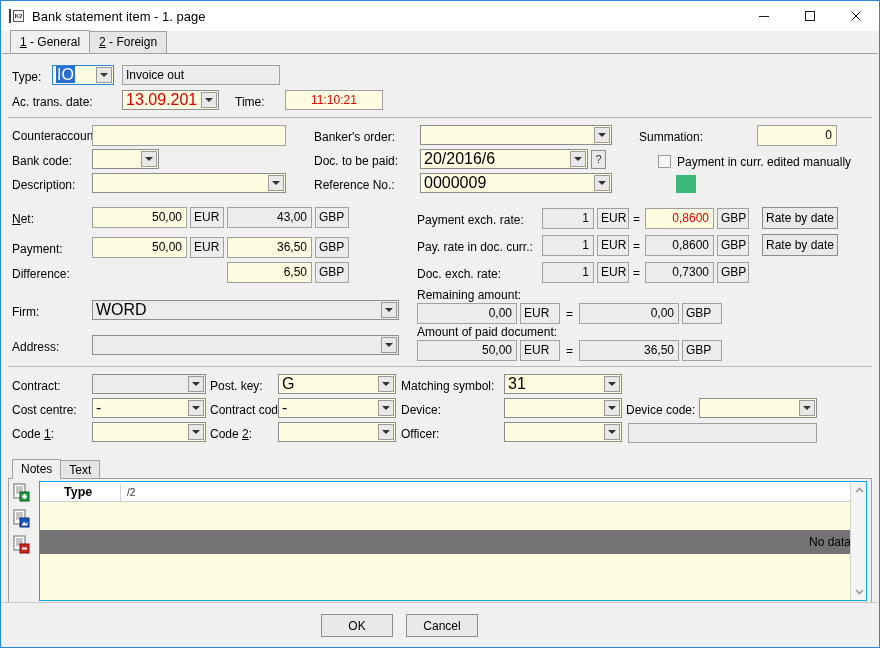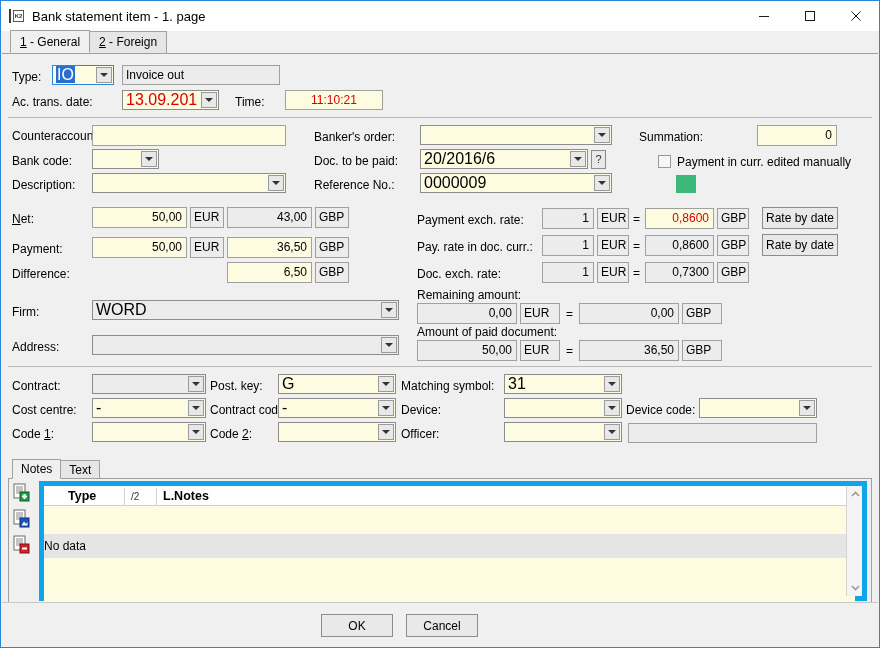--- a/index.html
+++ b/index.html
@@ -137,31 +137,31 @@
   }
   .ntab.active { background: #f0f0f0; height: 20px; line-height: 19px; position:relative; z-index:2; border-bottom:1px solid #f0f0f0;}
   .notes-box {
     position: absolute; left: 0; top: 19px; width: 864px; height: 126px;
     border: 1px solid #a0a0a0; background: #f0f0f0;
   }
   .tool-col { position: absolute; left: 2px; top: 3px; width: 26px; }
   .ticon { width: 20px; height: 20px; margin-bottom: 6px; position: relative; }
   .grid {
     position: absolute; left: 30px; top: 2px; width: 828px; height: 120px;
-    background: #ffffff; border: 5px solid #0ea5e9; padding-left: 34px;
+    background: #ffffff; border: 1px solid #0ea5e9; padding-left: 34px;
   }
   .grid-head {
     position: absolute; left:0; top: 0; width: 811px; height: 20px; background: #ffffff;
     border-bottom: 1px solid #cfcfcf;
     font-weight: bold; font-size: 12.5px; color:#000;
   }
   .gh { position: absolute; top: 2px; height: 17px; line-height: 17px; border-left: 1px solid #d2d2d2; padding-left: 6px;}
   .grid-rows { position: absolute; left: 0; top: 20px; width: 811px; bottom: 0; background: #fdfbe0; }
   .grow { position: absolute; left: 0; width: 811px; height: 24px; background: #fdfbe0; }
-  .grow.nodata { background: #e5e5e5; text-align: left; line-height: 24px; font-size: 12px; color: #000; }
+  .grow.nodata { background: #737373; text-align: right; line-height: 24px; font-size: 12px; color: #000; }
   .vscroll {
     position: absolute; right: 0; top: 0; width: 16px; bottom: 0; background: #f4f4f4;
     border-left: 1px solid #d4d4d4;
   }
   .vs-btn { position: absolute; left: 0; width: 16px; height: 17px; display:flex; align-items:center; justify-content:center; }
   .vs-btn.up { top: 0; } .vs-btn.down { bottom: 0; }
 
   
   .footer {
     position: absolute; left: 1px; bottom: 1px; width: 876px; height: 44px;
@@ -473,21 +473,20 @@
               <rect x="9" y="10" width="9" height="9" fill="#d42121" stroke="#7d1111"></rect>
               <line x1="11" y1="14.5" x2="16" y2="14.5" stroke="#fff" stroke-width="2"></line>
             </svg>
           </div>
         </div>
 
         <div class="grid">
           <div class="grid-head">
             <div class="gh" style="left:18px; width:60px; border-left:none;">Type</div>
             <div class="gh" style="left:80px; width:30px; font-weight:normal; font-size:10px; color:#333;">/2</div>
-            <div class="gh" style="left:112px; width:200px;">L.Notes</div>
           </div>
           <div class="grid-rows">
             <div class="grow" style="top:0;"></div>
             <div class="grow nodata" style="top:28px;">No data</div>
             <div class="grow" style="top:52px; height:46px;"></div>
           </div>
           <div class="vscroll">
             <div class="vs-btn up">
               <svg width="9" height="7" viewBox="0 0 9 7">
                   <polyline points="1,5 4.5,1.5 8,5" fill="none" stroke="#9a9a9a" stroke-width="1.6"></polyline>

